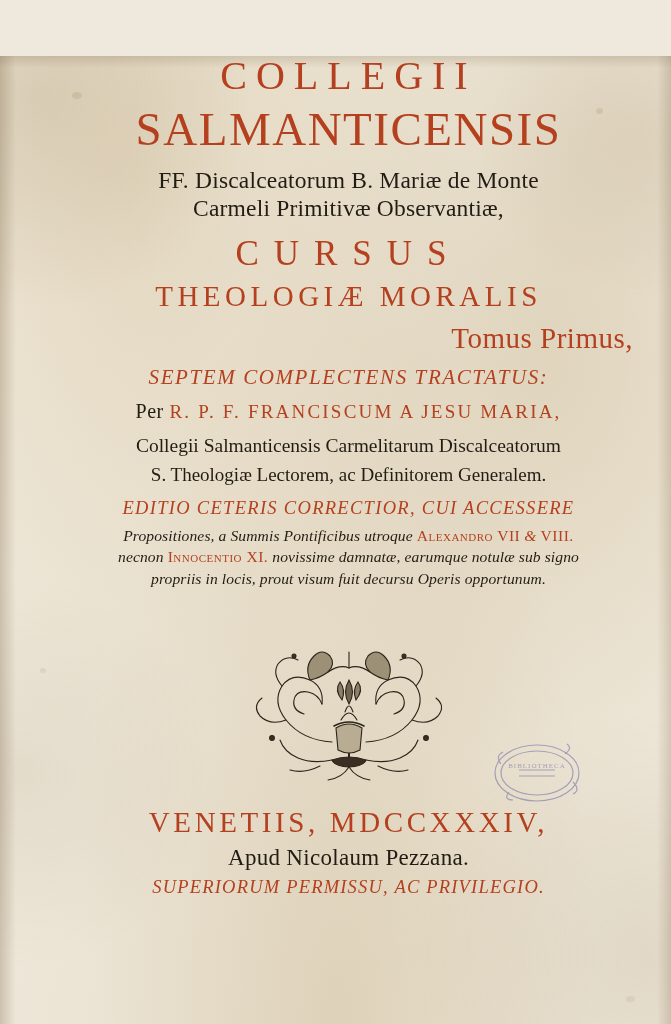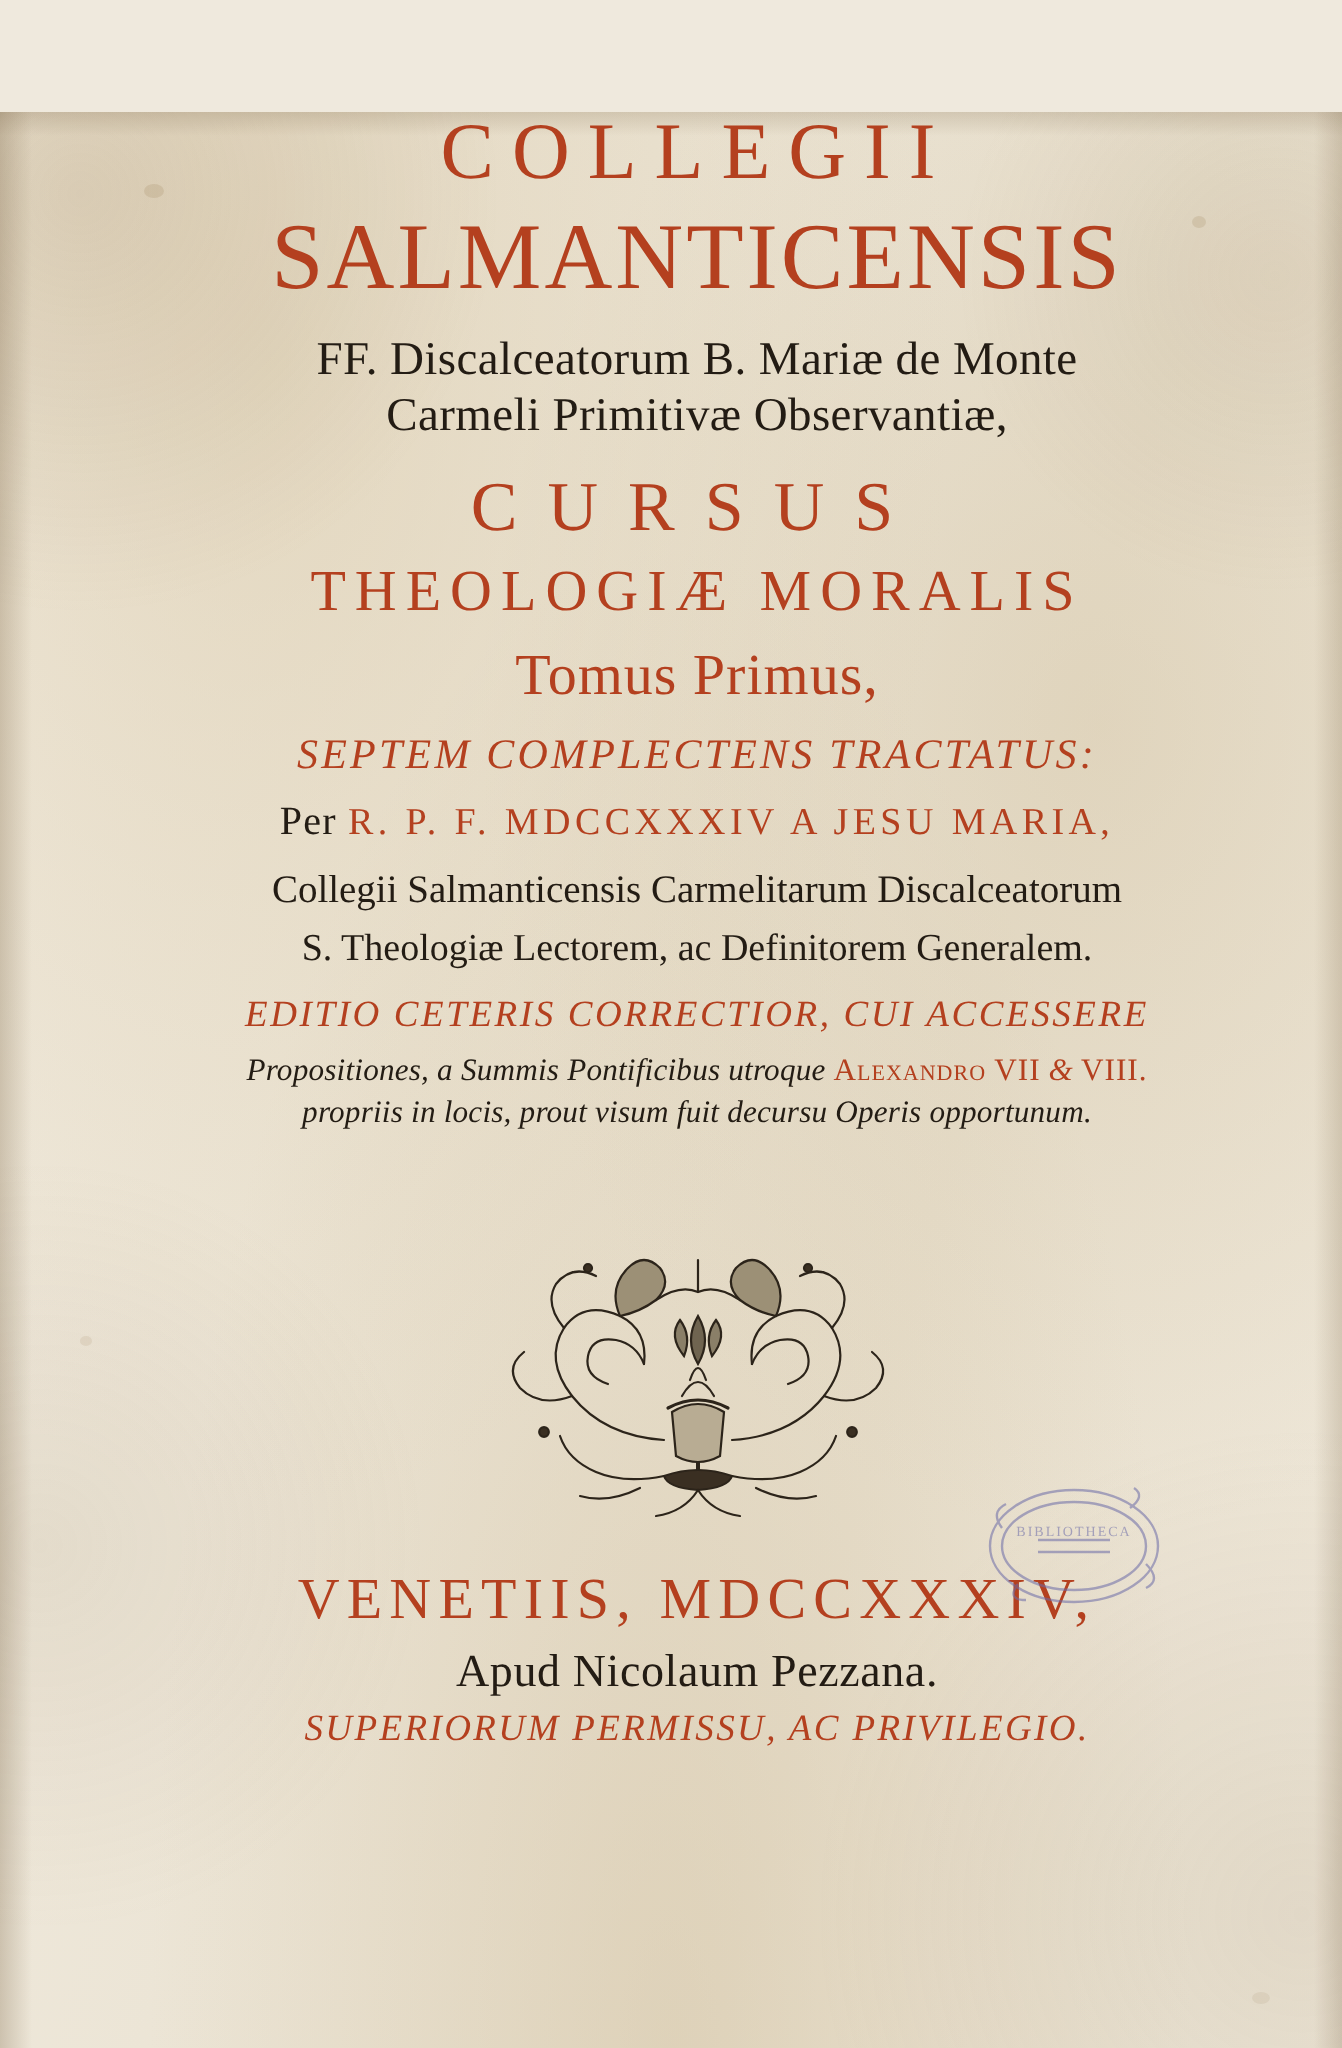--- a/index.html
+++ b/index.html
@@ -102,20 +102,21 @@
     margin-top: 11px;
     font-size: 29px;
     letter-spacing: 4.5px;
     line-height: 1;
   }
   .l-tomus {
     margin-top: 13px;
     font-size: 29px;
     letter-spacing: 0.5px;
     line-height: 1;
+    text-align: right;
   }
   .l-septem {
     margin-top: 14px;
     font-size: 21px;
     font-style: italic;
     letter-spacing: 1.6px;
     line-height: 1;
   }
   .tract-list {
     margin-top: 9px;
@@ -243,30 +244,33 @@
     <div class="l-theologiae red">THEOLOGIÆ MORALIS</div>
     <div class="l-tomus red">Tomus Primus,</div>
 
     <div class="l-septem red">SEPTEM COMPLECTENS TRACTATUS:</div>
 
     <div class="tract-list black">
     </div>
 
     <div class="l-per black">
       <span>Per</span>
-      <span class="nm red">R. P. F. MDCCXXXIV A JESU MARIA,</span>
+      <span class="nm red">R. P. F. FRANCISCUM A JESU MARIA,</span>
     </div>
     <div class="l-collegii2 black">Collegii Salmanticensis Carmelitarum Discalceatorum</div>
     <div class="l-lectorem black">S. Theologiæ Lectorem, ac Definitorem Generalem.</div>
 
     <div class="l-editio red">EDITIO CETERIS CORRECTIOR, CUI ACCESSERE</div>
 
     <div class="para black">
       <div>
         <span>Propositiones, a Summis Pontificibus utroque </span><span class="sc red">Alexandro VII</span><span class="amp red"> &amp; </span><span class="sc red">VIII.</span>
+      </div>
+      <div>
+        <span>necnon </span><span class="sc red">Innocentio XI.</span><span> novissime damnatæ, earumque notulæ sub signo</span>
       </div>
       <div>propriis in locis, prout visum fuit decursu Operis opportunum.</div>
     </div>
 
     <div class="ornament">
       <svg viewBox="0 0 250 190" width="250" height="190" aria-hidden="true">
         <g stroke="#2c241a" fill="none" stroke-width="1.1" stroke-linecap="round">
 
           <path d="M125 118 L125 150" stroke-width="2"></path>
           <path d="M108 152 Q125 146 142 152 Q140 158 125 159 Q110 158 108 152 Z" fill="#3a2f22" stroke="#2c241a"></path>

